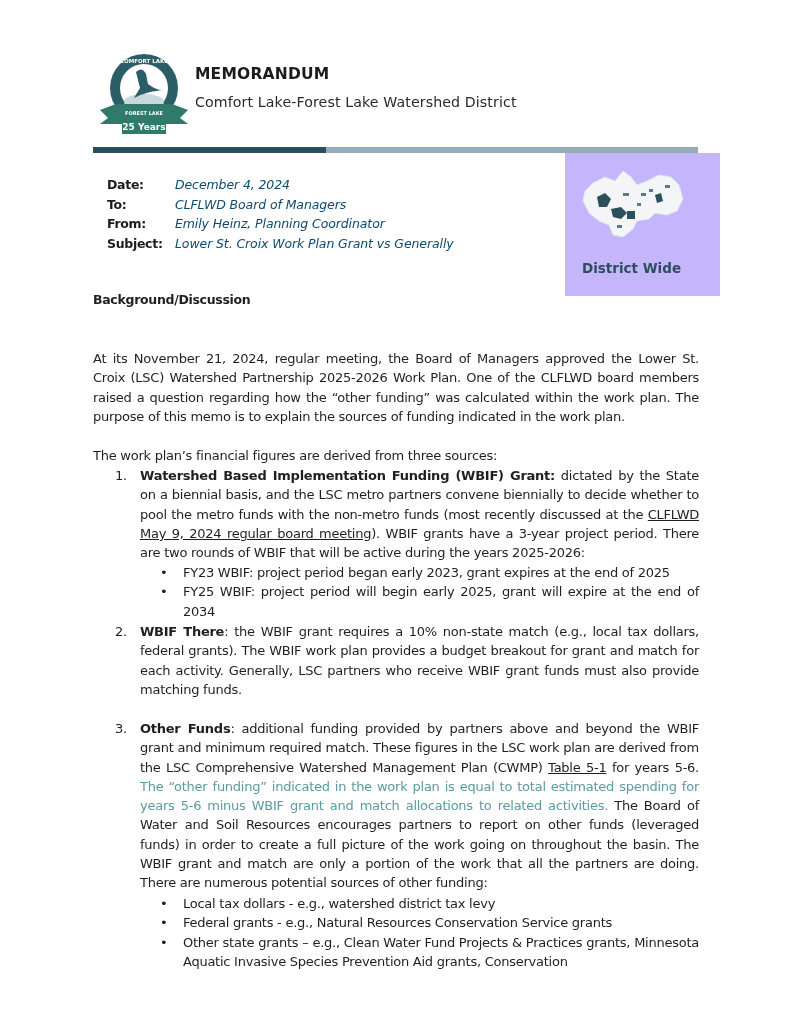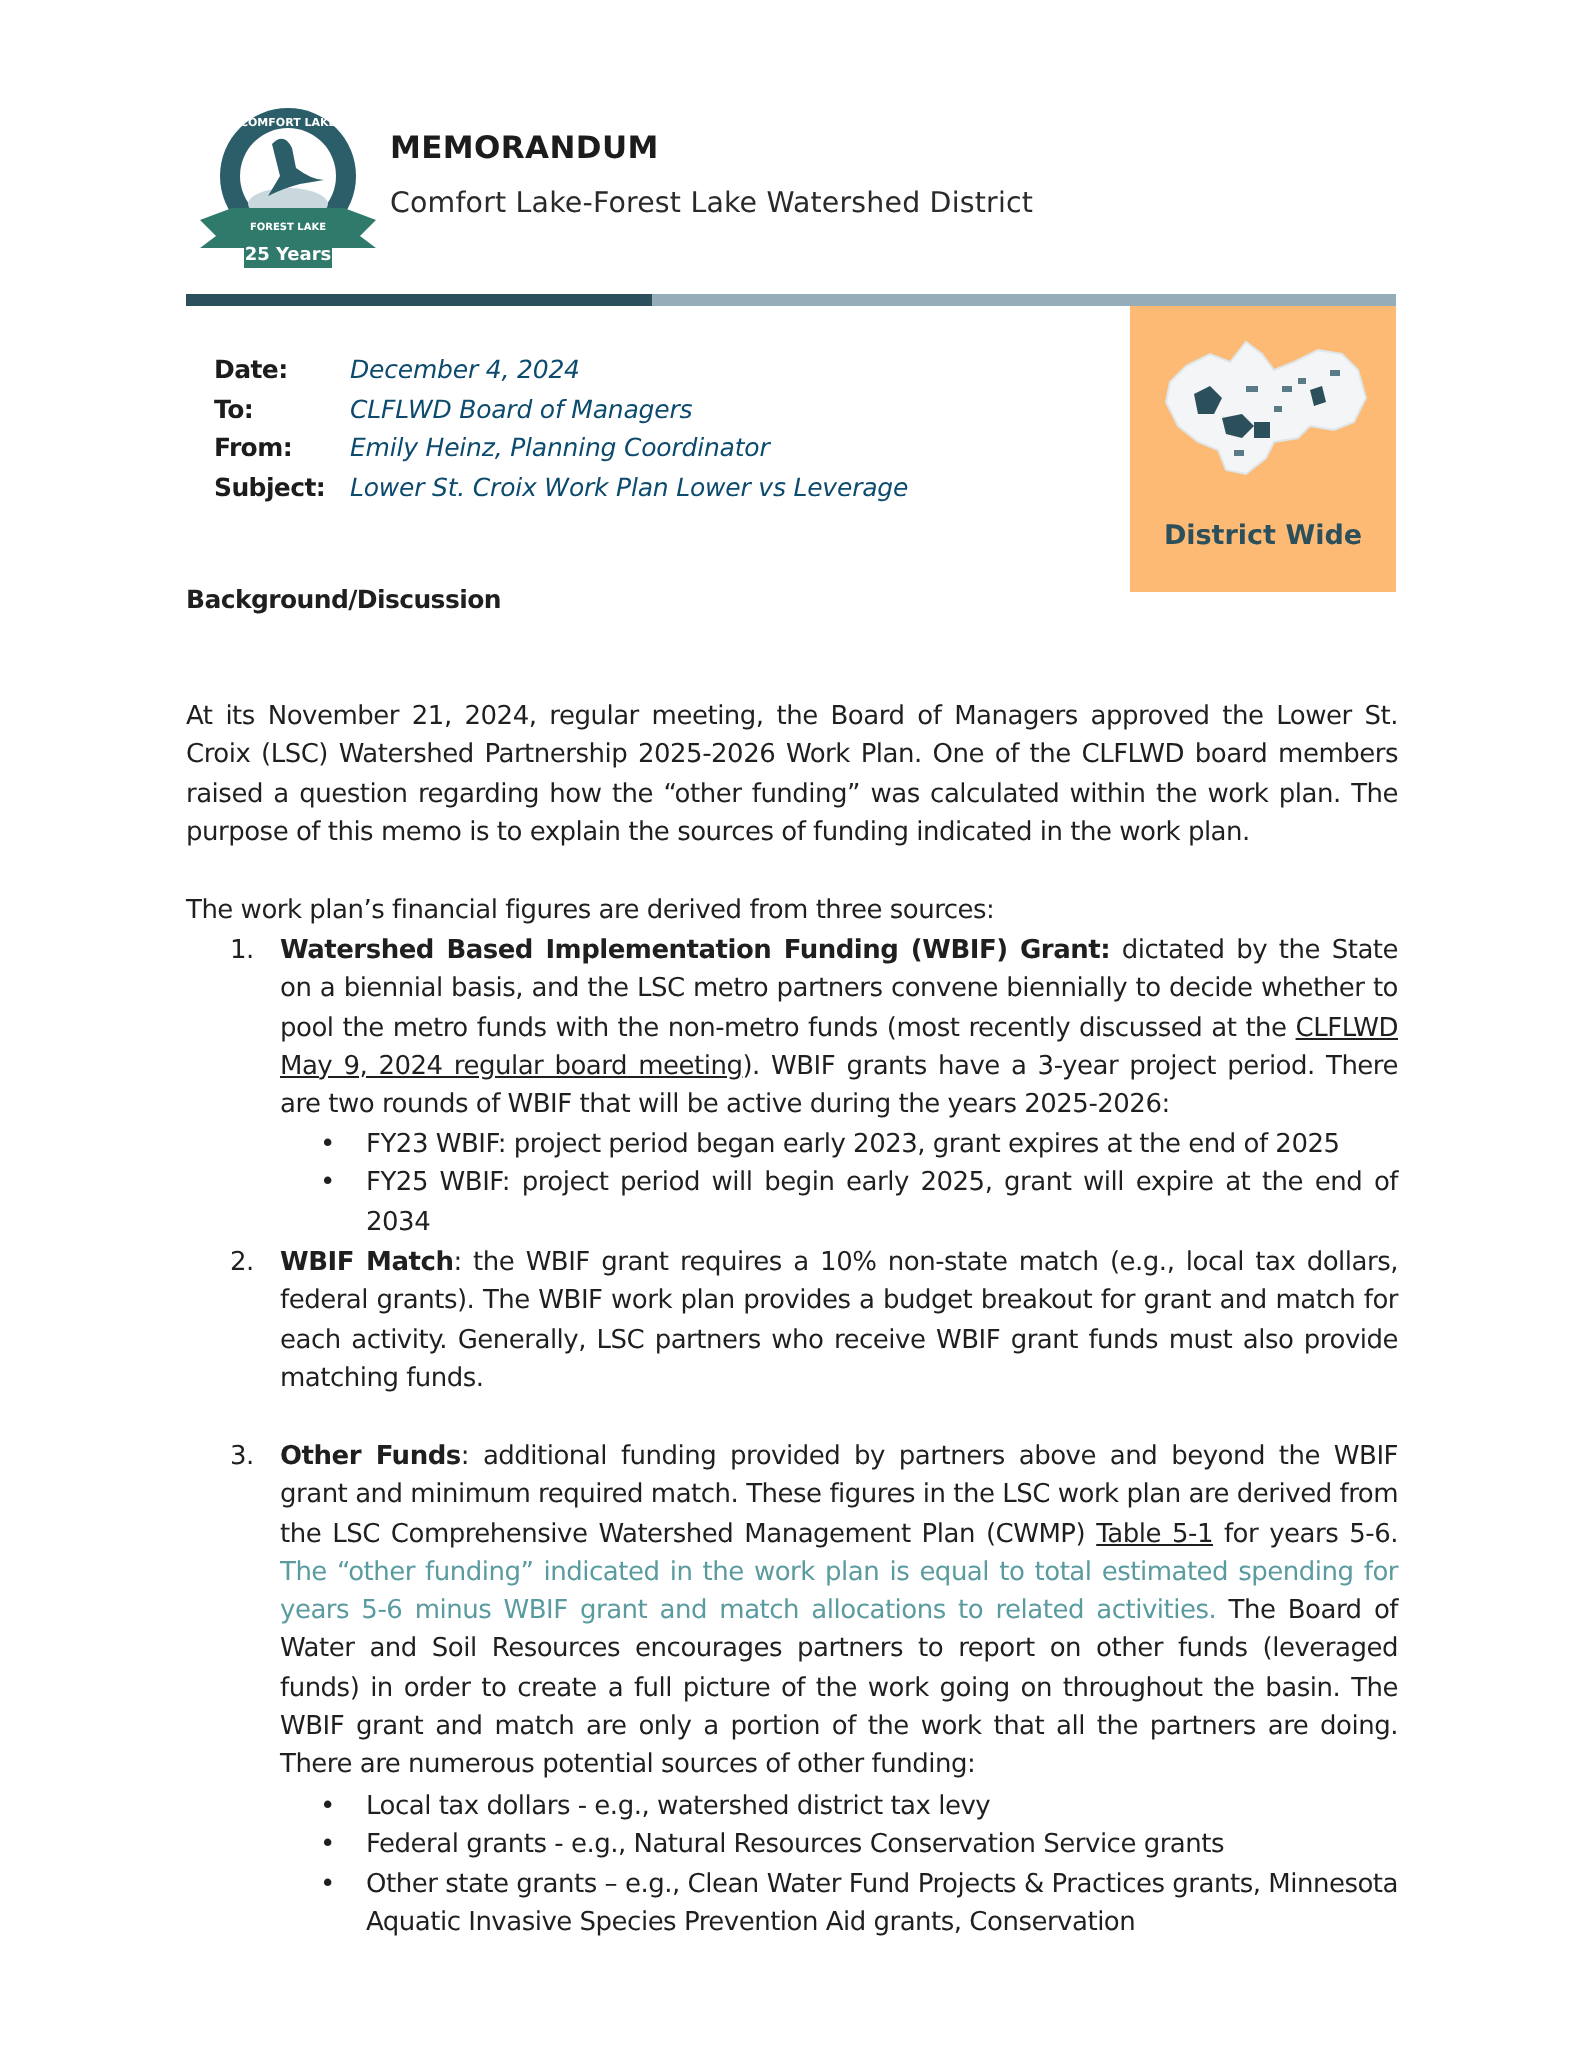--- a/index.html
+++ b/index.html
@@ -7,21 +7,21 @@
   .page { position: absolute; left: 0; top: 0; width: 791px; height: 1024px; }
 
   
   .logo { position: absolute; left: 96px; top: 52px; width: 96px; height: 86px; }
   .memo-title { position: absolute; left: 195px; top: 65px; font-size: 15.5px; font-weight: bold; color: #1c1c1c; letter-spacing: 0.2px; }
   .memo-org { position: absolute; left: 195px; top: 94px; font-size: 14.2px; color: #2a2a2a; letter-spacing: 0.1px; }
 
   .bar-dark { position: absolute; left: 93px; top: 147px; width: 233px; height: 6px; background: #2c4f5c; }
   .bar-light { position: absolute; left: 326px; top: 147px; width: 372px; height: 6px; background: #94adb8; }
 
-  .district-box { position: absolute; left: 565px; top: 153px; width: 133px; height: 143px; background: #fdba74; }
+  .district-box { position: absolute; left: 565px; top: 153px; width: 155px; height: 143px; background: #c4b5fd; }
   .district-map { position: absolute; left: 10px; top: 10px; width: 112px; height: 85px; }
   .district-label { position: absolute; left: 0; width: 133px; top: 107px; text-align: center; font-size: 13.5px; font-weight: bold; color: #2c4f5c; }
 
   
   .meta { position: absolute; left: 95px; top: 177px; }
   .meta-row { position: relative; height: 19.5px; }
   .meta-label { position: absolute; left: 0; top: 0; font-size: 12.5px; font-weight: bold; color: #1c1c1c; letter-spacing: -0.3px; margin-left: 12px; }
   .meta-value { position: absolute; left: 80px; top: 0; font-size: 12.5px; color: #0c4a6e; white-space: nowrap; letter-spacing: -0.1px; font-style: italic; }
 
   
@@ -97,21 +97,21 @@
     <div class="meta-row">
       <span class="meta-label">To:</span>
       <span class="meta-value">CLFLWD Board of Managers</span>
     </div>
     <div class="meta-row">
       <span class="meta-label">From:</span>
       <span class="meta-value">Emily Heinz, Planning Coordinator</span>
     </div>
     <div class="meta-row">
       <span class="meta-label">Subject:</span>
-      <span class="meta-value">Lower St. Croix Work Plan Lower vs Leverage</span>
+      <span class="meta-value">Lower St. Croix Work Plan Grant vs Generally</span>
     </div>
   </div>
 
   <div class="heading">Background/Discussion</div>
   <div class="para text p1">At its November 21, 2024, regular meeting, the Board of Managers approved the Lower St. Croix (LSC) Watershed Partnership 2025-2026 Work Plan. One of the CLFLWD board members raised a question regarding how the “other funding” was calculated within the work plan. The purpose of this memo is to explain the sources of funding indicated in the work plan.</div>
   <div class="para text p2">The work plan’s financial figures are derived from three sources:</div>
 
   <div class="item text item1">
     <span class="item-num">1.</span>
     <div class="item-body">
@@ -119,21 +119,21 @@
     </div>
     <ul class="bullets b1">
       <li class="bullet"><span class="bullet-dot">•</span><span>FY23 WBIF: project period began early 2023, grant expires at the end of 2025</span></li>
       <li class="bullet"><span class="bullet-dot">•</span><span>FY25 WBIF: project period will begin early 2025, grant will expire at the end of 2034</span></li>
     </ul>
   </div>
 
   <div class="item text item2">
     <span class="item-num">2.</span>
     <div class="item-body">
-      <span class="bold">WBIF Match</span><span>: the WBIF grant requires a 10% non-state match (e.g., local tax dollars, federal grants). The WBIF work plan provides a budget breakout for grant and match for each activity. Generally, LSC partners who receive WBIF grant funds must also provide matching funds.</span>
+      <span class="bold">WBIF There</span><span>: the WBIF grant requires a 10% non-state match (e.g., local tax dollars, federal grants). The WBIF work plan provides a budget breakout for grant and match for each activity. Generally, LSC partners who receive WBIF grant funds must also provide matching funds.</span>
     </div>
   </div>
 
   <div class="item text item3">
     <span class="item-num">3.</span>
     <div class="item-body">
       <span class="bold">Other Funds</span><span>: additional funding provided by partners above and beyond the WBIF grant and minimum required match. These figures in the LSC work plan are derived from the LSC Comprehensive Watershed Management Plan (CWMP) </span><span class="link">Table 5-1</span><span> for years 5-6. </span><span class="teal">The “other funding” indicated in the work plan is equal to total estimated spending for years 5-6 minus WBIF grant and match allocations to related activities.</span><span> The Board of Water and Soil Resources encourages partners to report on other funds (leveraged funds) in order to create a full picture of the work going on throughout the basin. The WBIF grant and match are only a portion of the work that all the partners are doing. There are numerous potential sources of other funding:</span>
     </div>
     <ul class="bullets b3">
       <li class="bullet"><span class="bullet-dot">•</span><span>Local tax dollars - e.g., watershed district tax levy</span></li>

